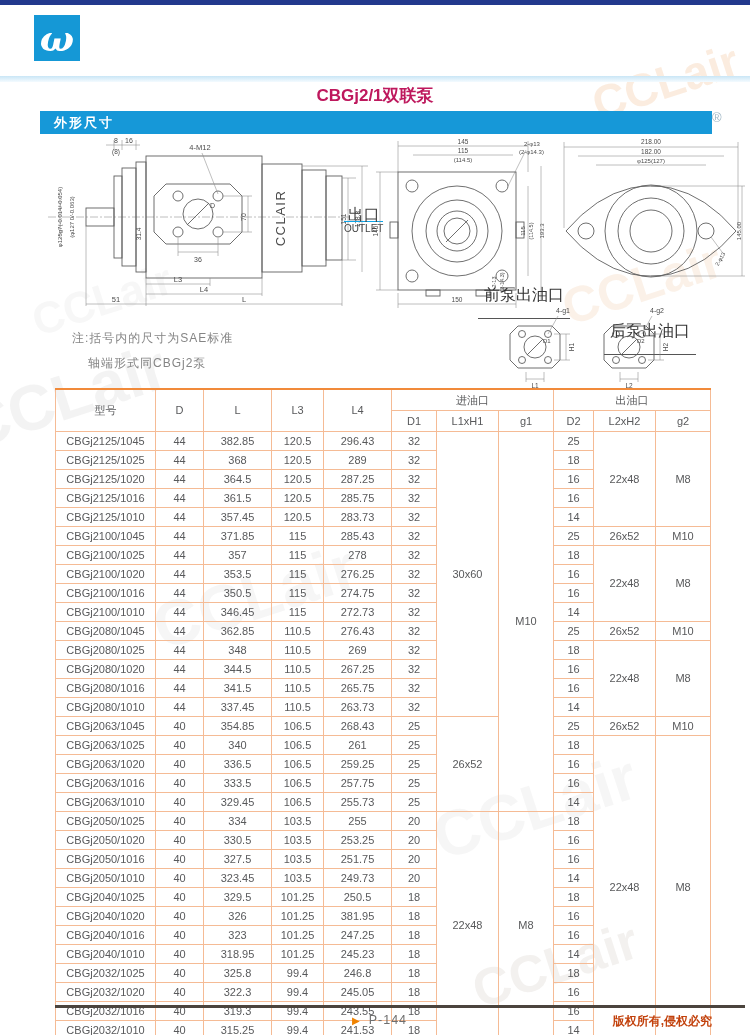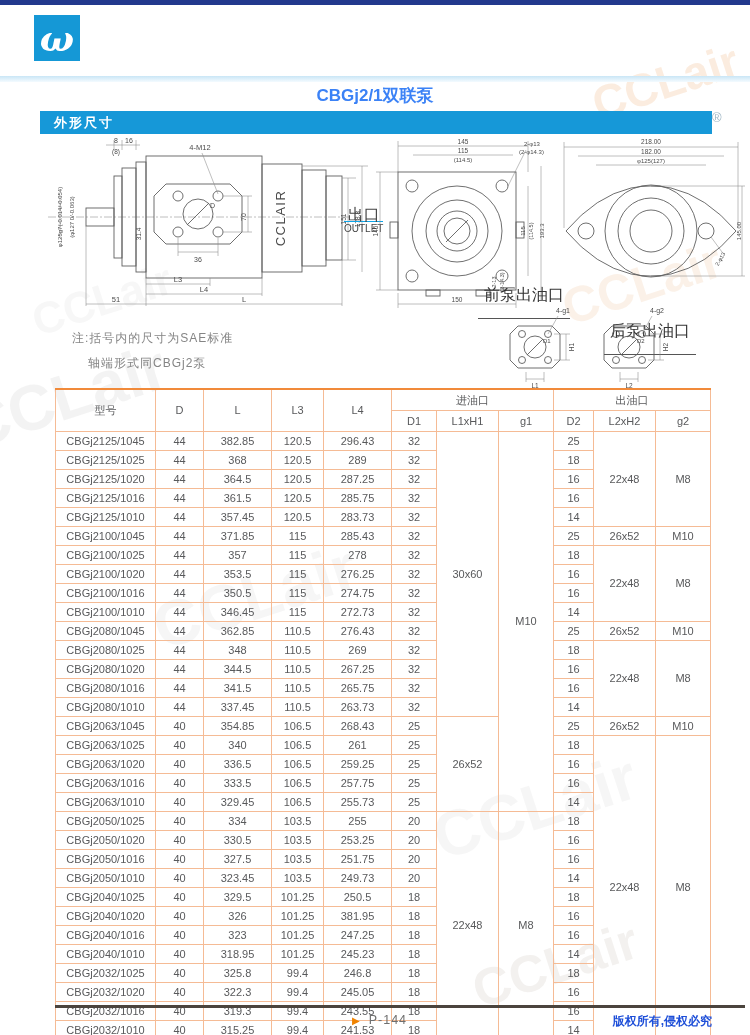--- a/index.html
+++ b/index.html
@@ -9,21 +9,21 @@
   .wm{position:absolute;font-weight:bold;transform:rotate(-18deg);pointer-events:none;white-space:nowrap;}
   
   #topstrip{left:0;top:0;width:750px;height:5px;background:#22398d;}
   #logo{left:34px;top:15px;display:flex;align-items:flex-end;}
   #logo-box{width:46px;height:46px;background:#1598d6;color:#fff;text-align:center;
             font-family:"DejaVu Serif",serif;font-style:italic;font-weight:bold;font-size:36px;line-height:46px;}
   #logo-word{color:#1095d2;font-weight:bold;font-size:31px;margin-left:6px;line-height:34px;}
   #logo-reg{color:#1095d2;font-size:11px;vertical-align:14px;}
   #tagline{right:38px;top:34px;color:#f57e00;font-weight:bold;font-size:15px;}
   #blueband{left:0;top:76px;width:750px;height:6px;background:linear-gradient(to bottom,#c9e6f6,#f4fbff);}
-  #pagetitle{left:0;top:84px;width:750px;text-align:center;font-size:17px;font-weight:bold;color:#3b82f6;}
+  #pagetitle{left:0;top:84px;width:750px;text-align:center;font-size:17px;font-weight:bold;color:#be185d;}
   #sectionbar{left:40px;top:111px;width:672px;height:23px;background:#1698d8;color:#fff;
               font-size:13px;font-weight:bold;line-height:23px;padding-left:14px;letter-spacing:2px;box-sizing:border-box;}
   
   svg.draw{overflow:visible;}
   svg.draw .ln{stroke:#5f5f5f;stroke-width:0.9;fill:none;}
   svg.draw .dim{stroke:#8a8a8a;stroke-width:0.55;fill:none;}
   svg.draw text{fill:#4a4a4a;font-family:"Liberation Sans",sans-serif;}
   .outlet-lbl{text-align:center;font-size:10px;color:#444;line-height:13px;}
   .outlet-lbl .cn{border-bottom:1px solid #0ea5e9;padding:0 2px;font-size:16px;}
   .port-title{font-size:16px;color:#333;border-bottom:1px solid #555;padding:0 6px 12px 6px;}
@@ -31,21 +31,21 @@
   
   #spec{left:55px;top:388px;width:655px;border-collapse:collapse;table-layout:fixed;
         border-top:2px solid #f18a3a;}
   #spec th,#spec td{border:1px solid #f5bb95;font-weight:normal;font-size:11px;color:#58595b;
         text-align:center;padding:0;height:18px;line-height:13px;background:transparent;}
   #spec thead th{height:20px;}
   #darkline{left:55px;top:1005px;width:690px;height:3px;background:#4b443e;}
   
   #pageno{left:352px;top:1013px;font-size:12.5px;color:#6f6f6f;letter-spacing:1px;}
   #pageno .tri{color:#f08300;font-size:10px;margin-right:8px;}
-  #copyright{right:38px;top:1013px;font-size:12px;font-weight:bold;color:#1d4ed8;}
+  #copyright{right:38px;top:1013px;font-size:12px;font-weight:bold;color:#c2410c;}
 </style>
 </head>
 <body>
 
 <div id="page">
 
   <div class="wm" style="left:-40px;top:360px;font-size:64px;color:rgba(140,140,140,0.10);">CCLair</div>
   <div class="wm" style="left:150px;top:560px;font-size:64px;color:rgba(140,140,140,0.08);">CCLair</div>
   <div class="wm" style="left:430px;top:770px;font-size:64px;color:rgba(140,140,140,0.08);">CCLair</div>
   <div class="wm" style="left:470px;top:935px;font-size:52px;color:rgba(160,140,120,0.12);">CCLair</div>

